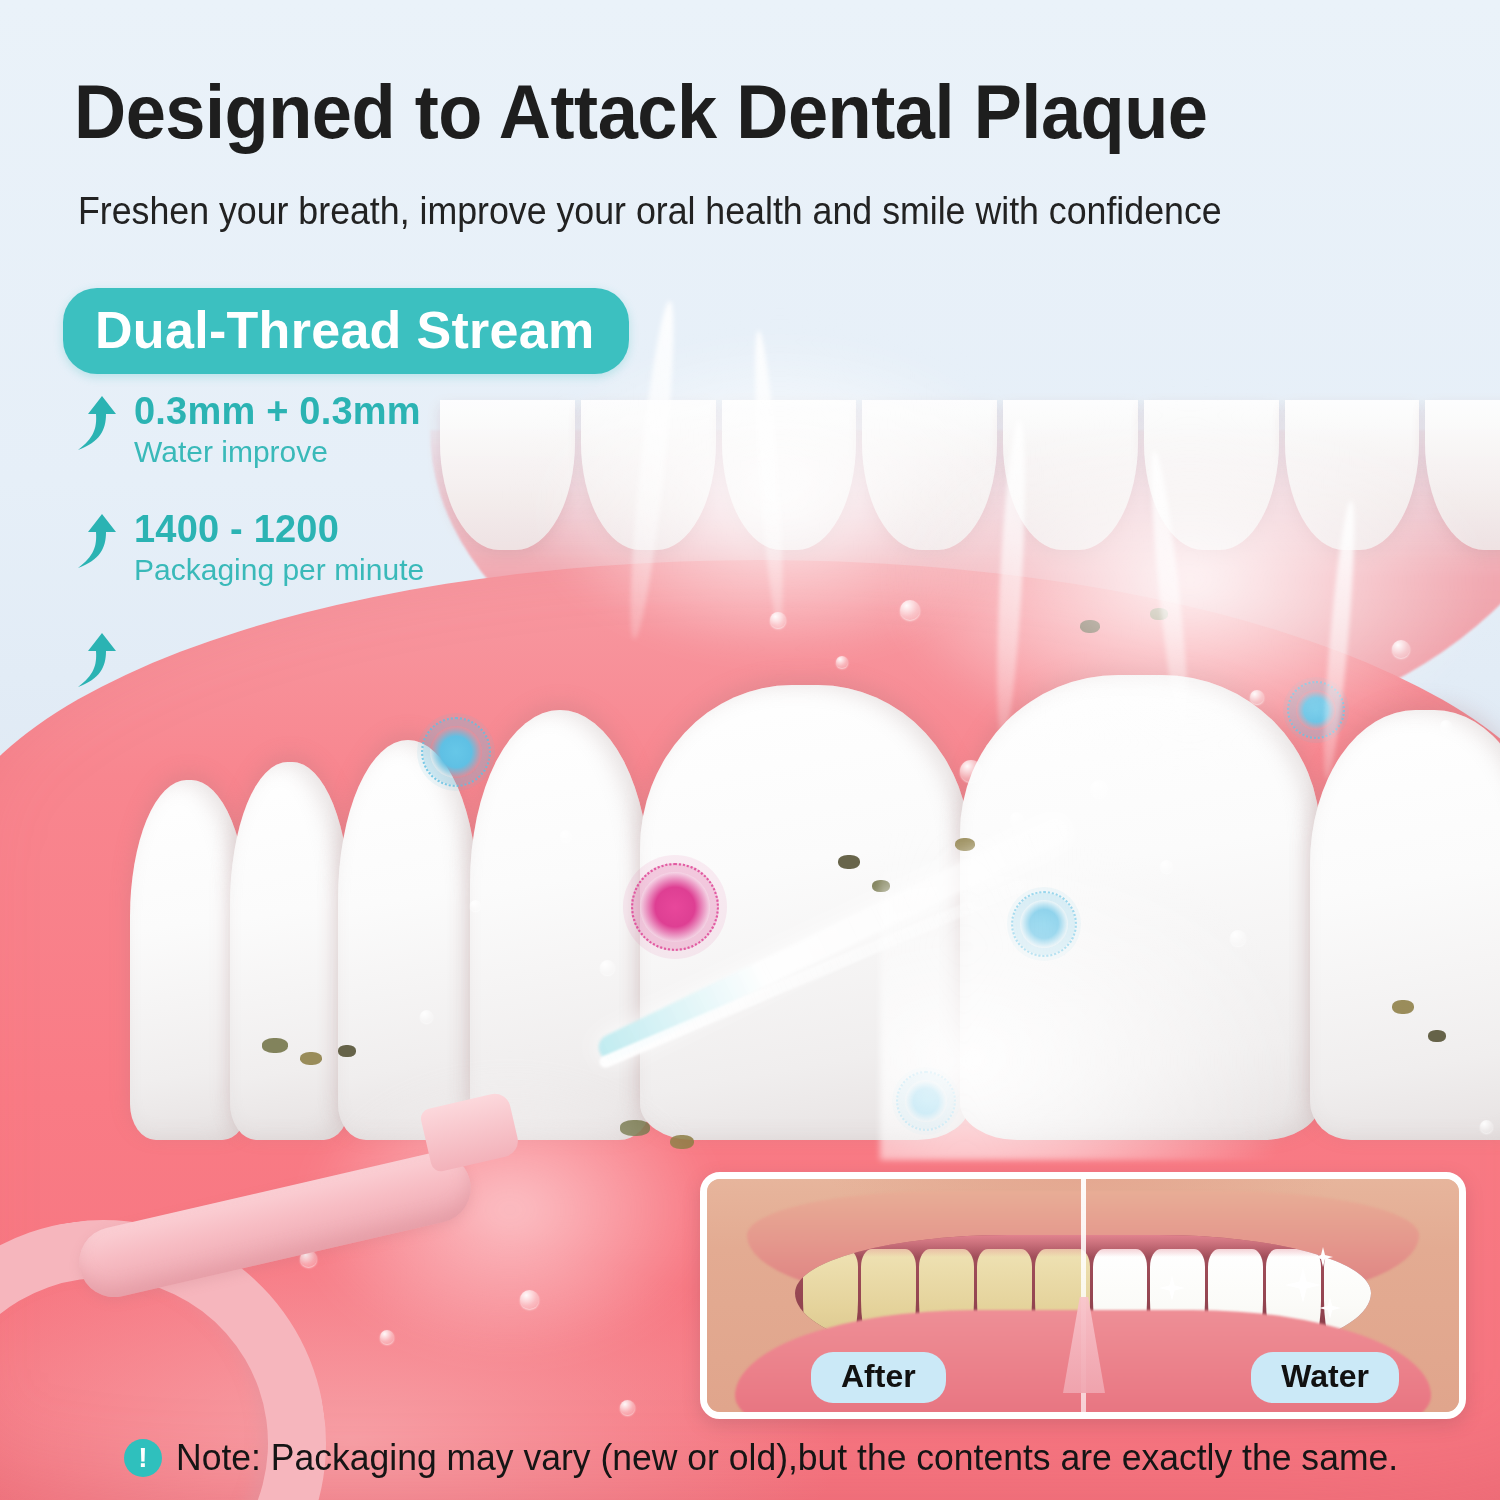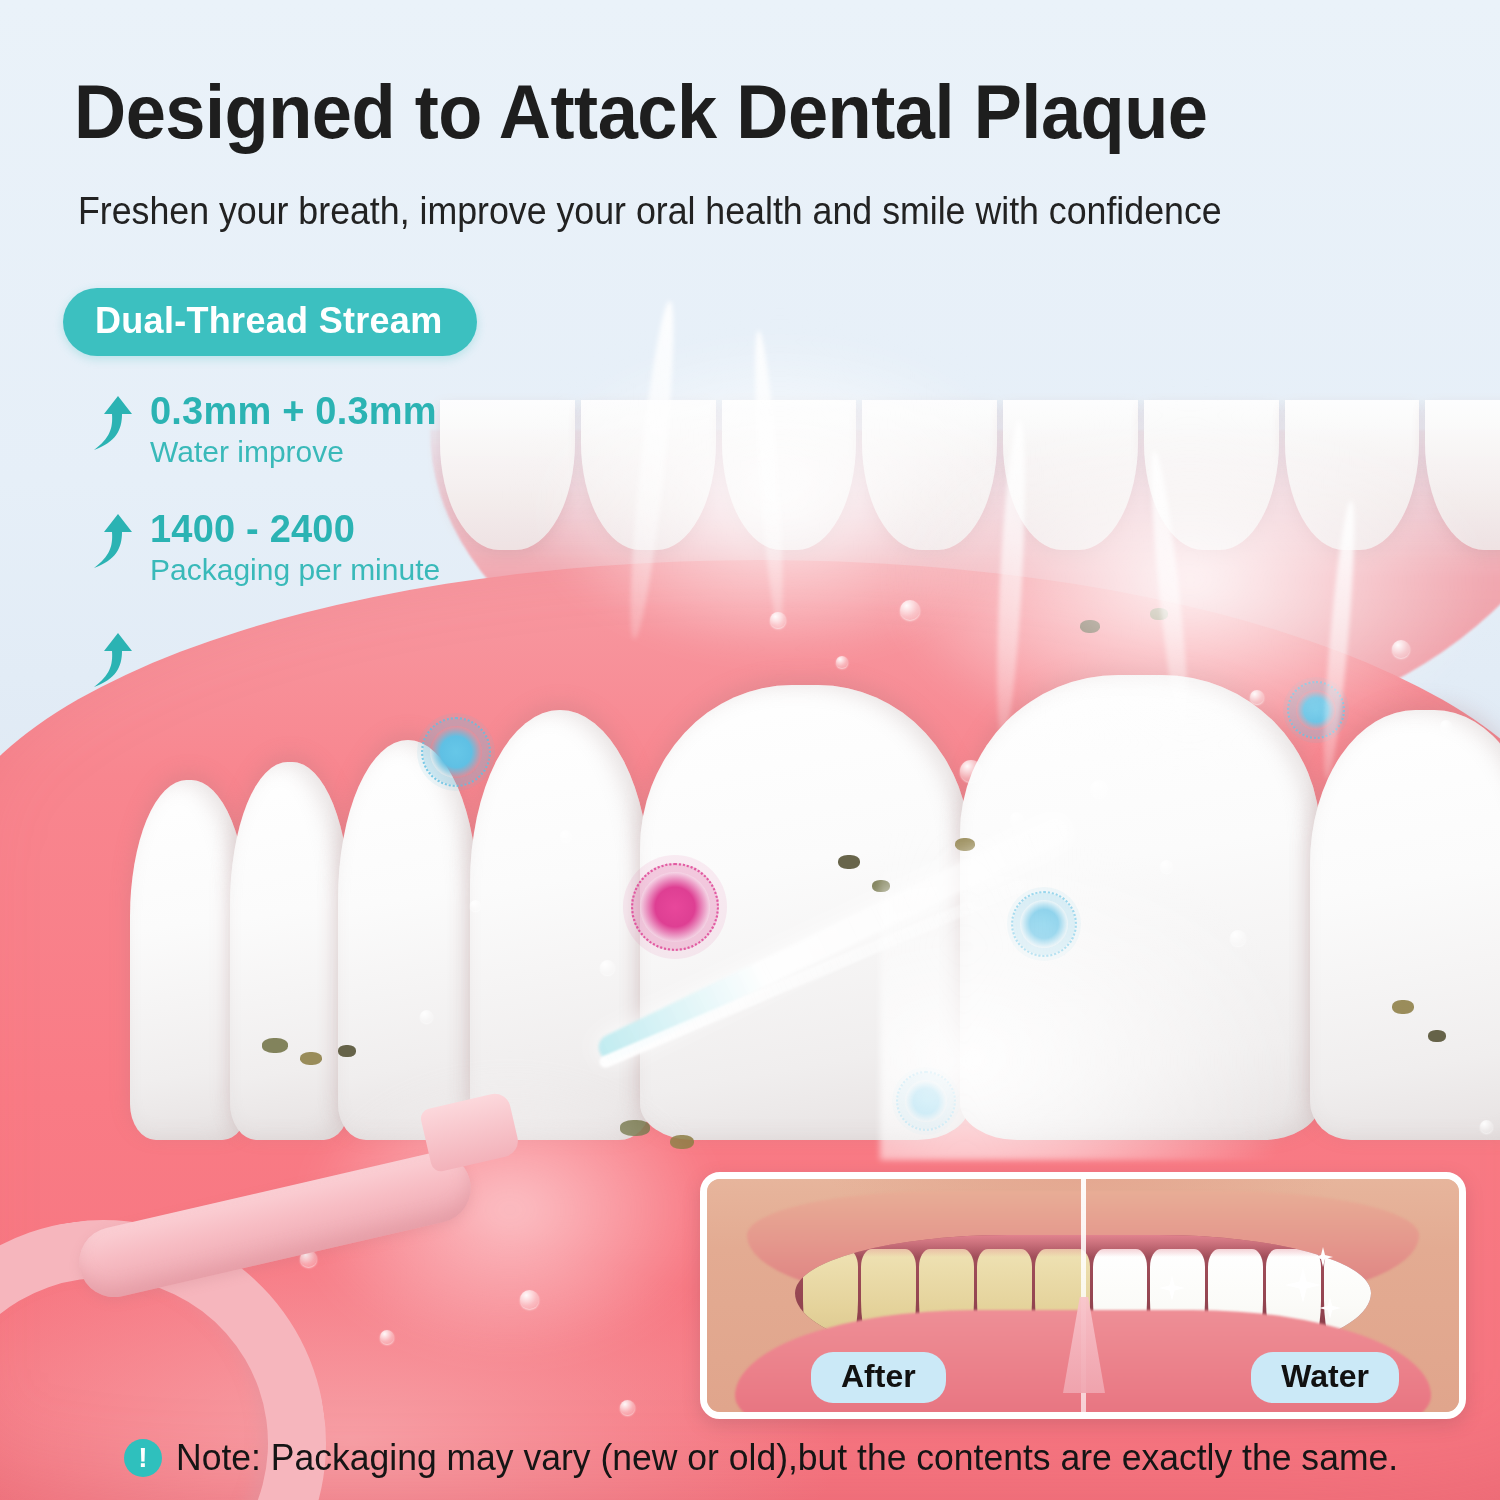--- a/index.html
+++ b/index.html
@@ -104,25 +104,25 @@
     font-size:76px;font-weight:700;color:#1e1e1e;letter-spacing:-.5px;
     font-family:"Liberation Sans Narrow","Liberation Sans",sans-serif;
     transform:scaleX(.95);transform-origin:left center;white-space:nowrap;}
   .subhead{position:absolute;left:78px;top:190px;width:1380px;
     font-size:38px;font-weight:400;color:#222;
     font-family:"Liberation Sans Narrow","Liberation Sans",sans-serif;
     transform:scaleX(.94);transform-origin:left center;white-space:nowrap;}
 
   .badge{position:absolute;left:63px;top:288px;
     background:#3cc0c0;color:#fff;border-radius:34px;
-    padding:12px 34px 14px 32px;font-size:36px;font-weight:700;
+    padding:12px 34px 14px 32px;font-size:52px;font-weight:700;
     font-family:"Liberation Sans Narrow","Liberation Sans",sans-serif;
     letter-spacing:.3px;box-shadow:0 3px 10px rgba(60,190,190,.28);}
 
-  .feats{position:absolute;left:88px;top:392px;width:560px;}
+  .feats{position:absolute;left:72px;top:392px;width:560px;}
   .feat{position:relative;min-height:58px;margin-bottom:42px;padding-left:62px;}
   .feat .arrow{position:absolute;left:0;top:2px;width:48px;height:58px;}
   .feat .big{font-size:38px;font-weight:700;color:#2bb3b3;line-height:1.05;
     font-family:"Liberation Sans Narrow","Liberation Sans",sans-serif;letter-spacing:.2px;}
   .feat .sub{font-size:30px;font-weight:400;color:#39b9b9;line-height:1.12;margin-top:3px;
     font-family:"Liberation Sans Narrow","Liberation Sans",sans-serif;}
 
   
   .inset{position:absolute;left:700px;top:1172px;width:752px;height:233px;
     border:7px solid #fff;border-radius:20px;overflow:hidden;
@@ -275,21 +275,21 @@
       <div class="big">0.3mm + 0.3mm</div>
       <div class="sub">Water improve</div>
     </div>
 
     <div class="feat">
       <span class="arrow">
         <svg viewBox="0 0 48 58" width="48" height="58" aria-hidden="true">
           <path d="M30 2 L44 20 L34 20 C34 36 28 48 6 56 C22 44 25 34 24 20 L16 20 Z" fill="#2bb3b3"></path>
         </svg>
       </span>
-      <div class="big">1400 - 2400</div>
+      <div class="big">1400 - 1200</div>
       <div class="sub">Packaging per minute</div>
     </div>
 
     <div class="feat">
       <span class="arrow">
         <svg viewBox="0 0 48 58" width="48" height="58" aria-hidden="true">
           <path d="M30 2 L44 20 L34 20 C34 36 28 48 6 56 C22 44 25 34 24 20 L16 20 Z" fill="#2bb3b3"></path>
         </svg>
       </span>
       <div class="sub"></div>

